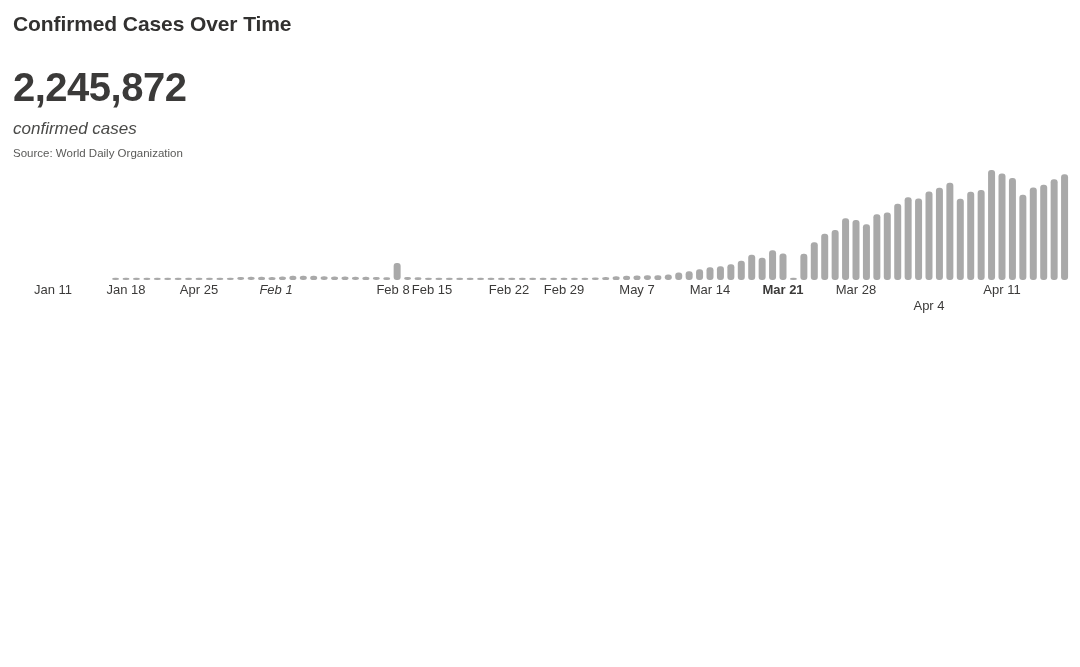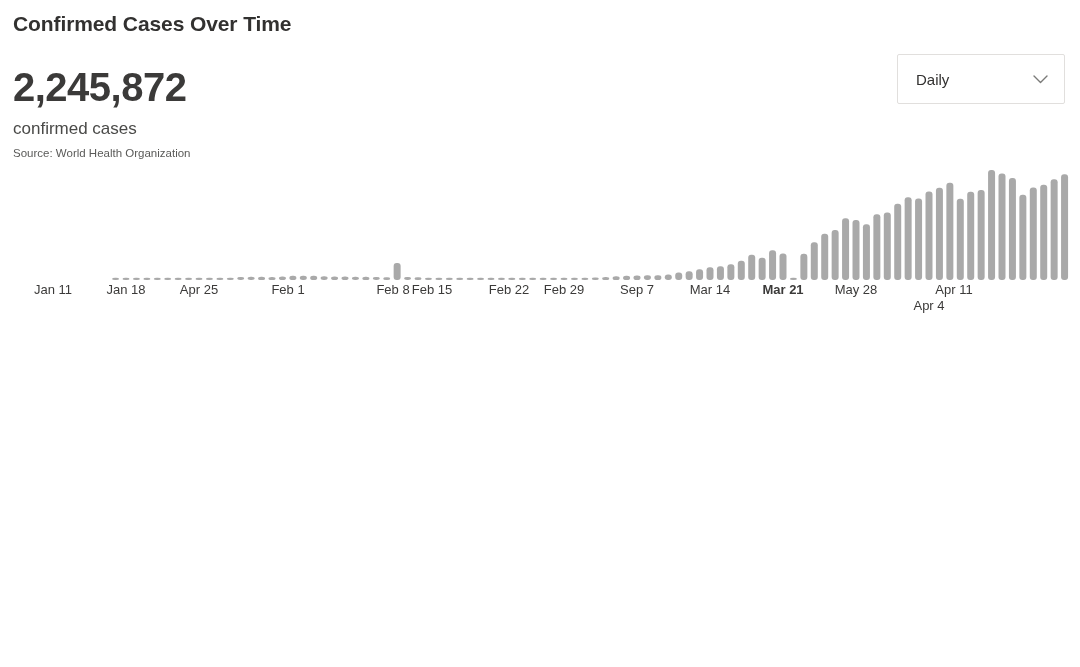--- a/index.html
+++ b/index.html
@@ -39,20 +39,21 @@
     padding-left: 13px;
     margin: 0;
   }
   .metric-label {
     font-size: 17px;
     color: #4a4a48;
     font-weight: normal;
     line-height: 1;
     padding-left: 13px;
     margin: 0;
+    font-style: italic;
   }
   .source {
     font-size: 11.5px;
     color: #5a5a58;
     padding-left: 13px;
     margin: 0;
     line-height: 1;
   }
   .dropdown {
     position: absolute;
@@ -99,31 +100,23 @@
 </head>
 <body>
 
 <div class="panel" style="height:330px;">
   <h1 class="panel-title" style="position:absolute;top:13px;left:0;">Confirmed Cases Over Time</h1>
 
   <div class="bignum" style="position:absolute;top:67px;left:0;">2,245,872</div>
   <div class="metric-label" style="position:absolute;top:120px;left:0;">confirmed cases</div>
   <div class="source" style="position:absolute;top:148px;left:0;">
     <span>Source:</span>
-    <span>World Health Organization</span>
+    <span>World Daily Organization</span>
   </div>
 
-  <div class="dropdown" style="top:54px;left:897px;">
-    <span class="dropdown-value">Daily</span>
-    <span class="chev">
-      <svg width="15" height="9" viewBox="0 0 15 9">
-          <path d="M1 1 L7.5 7.5 L14 1" fill="none" stroke="#7a7a78" stroke-width="1.4" stroke-linecap="round" stroke-linejoin="round"></path>
-        </svg>
-    </span>
-  </div>
 
   <div class="chart-wrap" style="position:absolute;top:170px;left:0;">
     <svg id="chart-cases" width="1080" height="112">
         <rect x="112.07" y="107.80" width="7" height="2.20" rx="3" ry="3" fill="#a9a9a9"></rect>
         <rect x="122.50" y="107.80" width="7" height="2.20" rx="3" ry="3" fill="#a9a9a9"></rect>
         <rect x="132.93" y="107.80" width="7" height="2.20" rx="3" ry="3" fill="#a9a9a9"></rect>
         <rect x="143.36" y="107.80" width="7" height="2.20" rx="3" ry="3" fill="#a9a9a9"></rect>
         <rect x="153.79" y="107.80" width="7" height="2.20" rx="3" ry="3" fill="#a9a9a9"></rect>
         <rect x="164.21" y="107.80" width="7" height="2.20" rx="3" ry="3" fill="#a9a9a9"></rect>
         <rect x="174.64" y="107.80" width="7" height="2.20" rx="3" ry="3" fill="#a9a9a9"></rect>
@@ -210,31 +203,31 @@
         <rect x="1019.36" y="24.82" width="7" height="85.18" rx="3" ry="3" fill="#a9a9a9"></rect>
         <rect x="1029.79" y="17.55" width="7" height="92.45" rx="3" ry="3" fill="#a9a9a9"></rect>
         <rect x="1040.21" y="14.87" width="7" height="95.13" rx="3" ry="3" fill="#a9a9a9"></rect>
         <rect x="1050.64" y="9.28" width="7" height="100.72" rx="3" ry="3" fill="#a9a9a9"></rect>
         <rect x="1061.07" y="4.14" width="7" height="105.86" rx="3" ry="3" fill="#a9a9a9"></rect>
       </svg>
     <div class="axis" id="axis-cases">
         <div class="tick" style="left: 53px;">Jan 11</div>
         <div class="tick" style="left: 126px;">Jan 18</div>
         <div class="tick" style="left: 199px;">Apr 25</div>
-        <div class="tick" style="left: 288px;">Feb 1</div>
+        <div class="tick" style="left: 276px; font-style: italic;">Feb 1</div>
         <div class="tick" style="left: 345px; margin-left: 48px;">Feb 8</div>
         <div class="tick" style="left: 432px;">Feb 15</div>
         <div class="tick" style="left: 491px; padding-left: 36px;">Feb 22</div>
         <div class="tick" style="left: 564px;">Feb 29</div>
-        <div class="tick" style="left: 637px;">Sep 7</div>
+        <div class="tick" style="left: 637px;">May 7</div>
         <div class="tick" style="left: 710px;">Mar 14</div>
         <div class="tick" style="left: 783px; font-weight: bold;">Mar 21</div>
-        <div class="tick" style="left: 856px;">May 28</div>
+        <div class="tick" style="left: 856px;">Mar 28</div>
         <div class="tick" style="left: 929px; margin-top: 16px;">Apr 4</div>
-        <div class="tick" style="left: 954px;">Apr 11</div>
+        <div class="tick" style="left: 1002px;">Apr 11</div>
       </div>
   </div>
 </div>
 
 <div class="panel" style="height:337px;">
   
 
   
   
   

